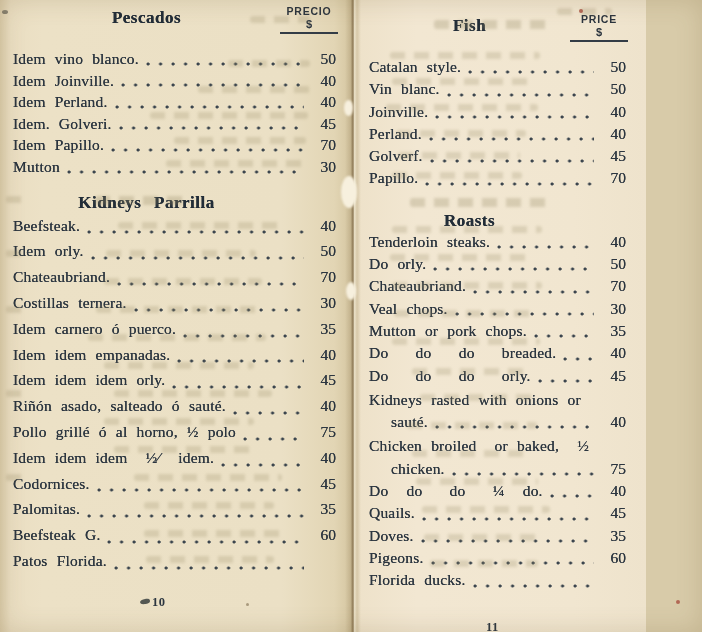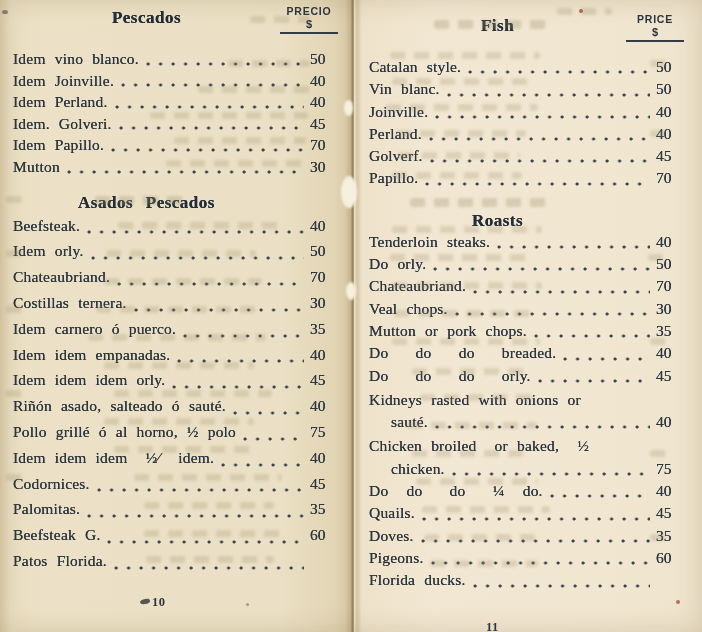--- a/index.html
+++ b/index.html
@@ -3,21 +3,21 @@
 <meta charset="utf-8">
 <style>
   html,body{margin:0;padding:0;background:#d8cba9;}
   .scan{position:relative;width:702px;height:632px;overflow:hidden;
         font-family:"Liberation Serif","DejaVu Serif",serif;color:#2c3640;}
   .scan::after{content:"";position:absolute;inset:0;pointer-events:none;
         box-shadow:inset 0 0 26px rgba(110,85,40,.20);}
   .page{position:absolute;top:0;height:632px;overflow:hidden;}
   .page-left{left:0;width:352px;
         background:linear-gradient(90deg,#ddcfae 0,#eadec2 3%,#ece1c6 12%,#ebe0c5 80%,#e2d5b4 95%,#d4c5a0 100%);}
-  .page-right{left:352px;width:350px;
+  .page-right{left:352px;width:294px;
         background:linear-gradient(90deg,#cdbd98 0,#eee2ca 3%,#f2e7d2 22%,#f1e6d0 75%,#eee3cc 100%);}
   .inner{position:relative;height:100%;}
   .page-left .inner{padding:8px 16px 0 13px;}
   .page-right .inner{padding:16px 20px 0 17px;}
 
   
   .section{position:relative;}
   .section + .section{margin-top:15px;}
   .page-right .section + .section{margin-top:21px;}
   .sec-head{position:relative;text-align:center;padding-right:56px;}
@@ -38,21 +38,21 @@
   .page-left .section:nth-of-type(2) .row{line-height:25.8px;}
   .page-right .row{line-height:22.3px;}
   .row.gap{margin-top:2px;}
   .row.wrap{display:block;}
   .rowline{display:flex;align-items:baseline;}
   .rowline.indent{padding-left:22px;}
   .name{white-space:pre-wrap;word-spacing:5px;letter-spacing:.2px;}
   .leader{flex:1;height:4px;align-self:flex-end;margin:0 6px 4px 7px;
         background-image:radial-gradient(circle at 2px 2px,#39434c 1.35px,rgba(0,0,0,0) 1.75px);
         background-size:12.5px 4px;background-repeat:repeat-x;min-width:0;}
-  .price{min-width:26px;text-align:left;font-size:15.5px;}
+  .price{min-width:26px;text-align:right;font-size:15.5px;}
 
   
   .pagenum{position:absolute;font-size:12.5px;font-weight:bold;letter-spacing:.5px;}
   .page-left .pagenum{left:152px;bottom:30px;}
   .page-left .pagenum::before{content:"";position:absolute;left:-12px;top:4px;width:10px;height:5px;
         background:#3a3f3e;border-radius:60% 40% 50% 50%;transform:rotate(-8deg);opacity:.85;}
   .page-right .pagenum{left:134px;bottom:13px;}
 
   
   .fold{position:absolute;left:345px;top:0;width:16px;height:632px;pointer-events:none;
@@ -108,21 +108,21 @@
               <span class="price">70</span>
             </div>
             <div class="row">
               <span class="name">Mutton</span>
               <span class="leader"></span>
               <span class="price">30</span>
             </div>
           </section>
           <section class="section">
     <div class="sec-head">
-      <h2 class="sec-title">Asados Pescados</h2>
+      <h2 class="sec-title">Kidneys Parrilla</h2>
     </div>
   <div class="row">
               <span class="name">Beefsteak.</span>
               <span class="leader"></span>
               <span class="price">40</span>
             </div>
             <div class="row">
               <span class="name">Idem orly.</span>
               <span class="leader"></span>
               <span class="price">50</span>

